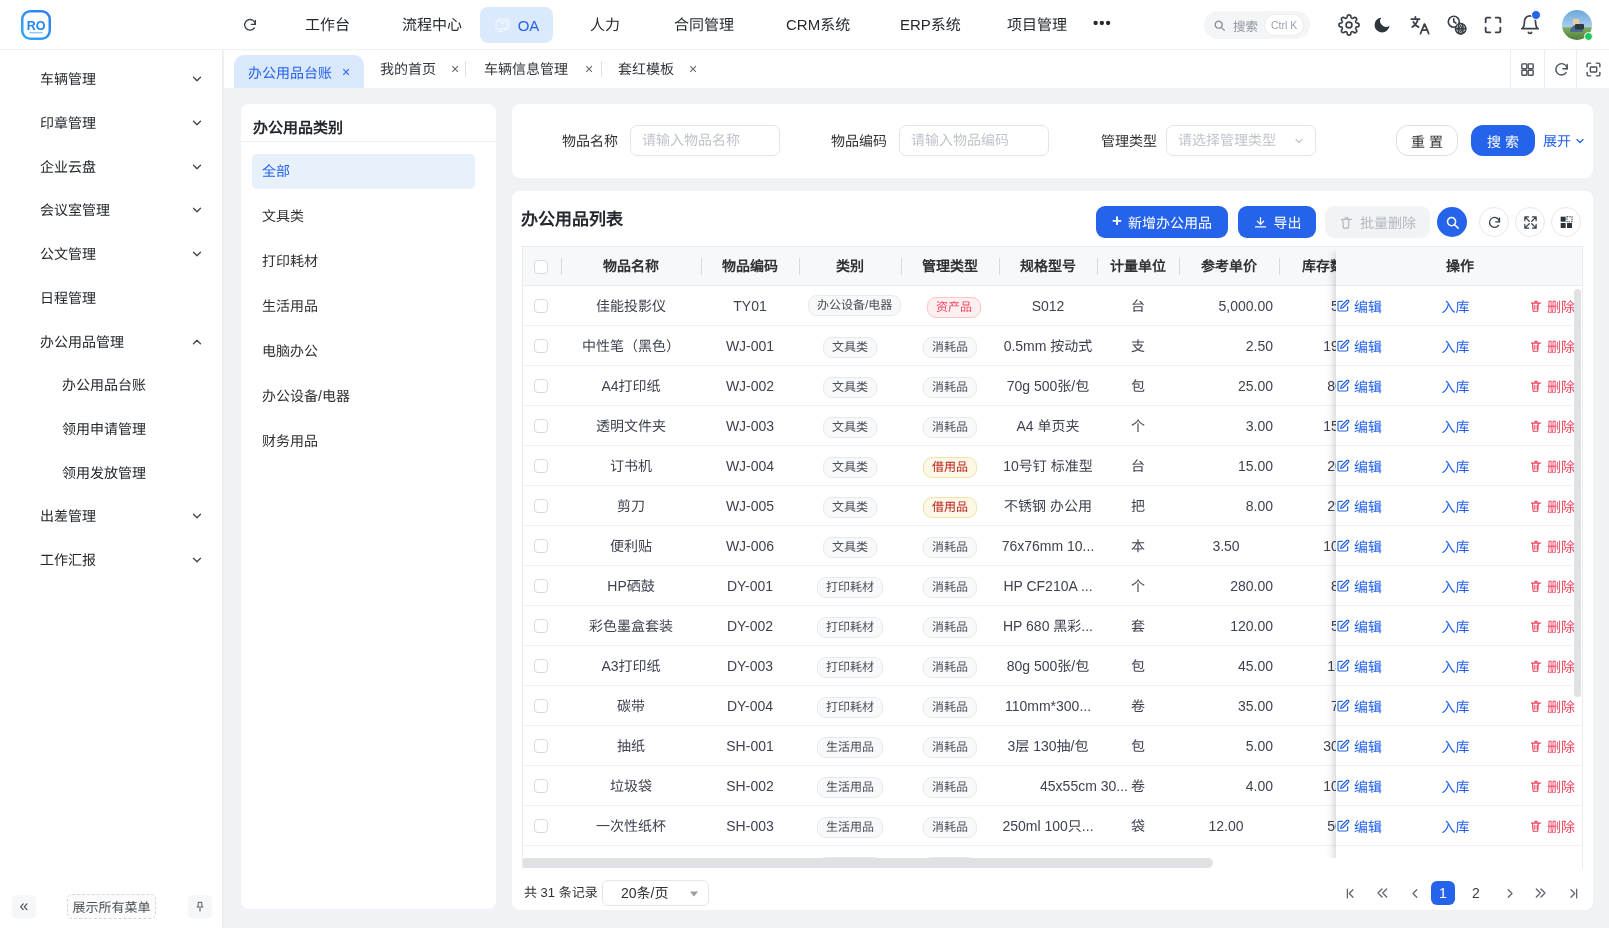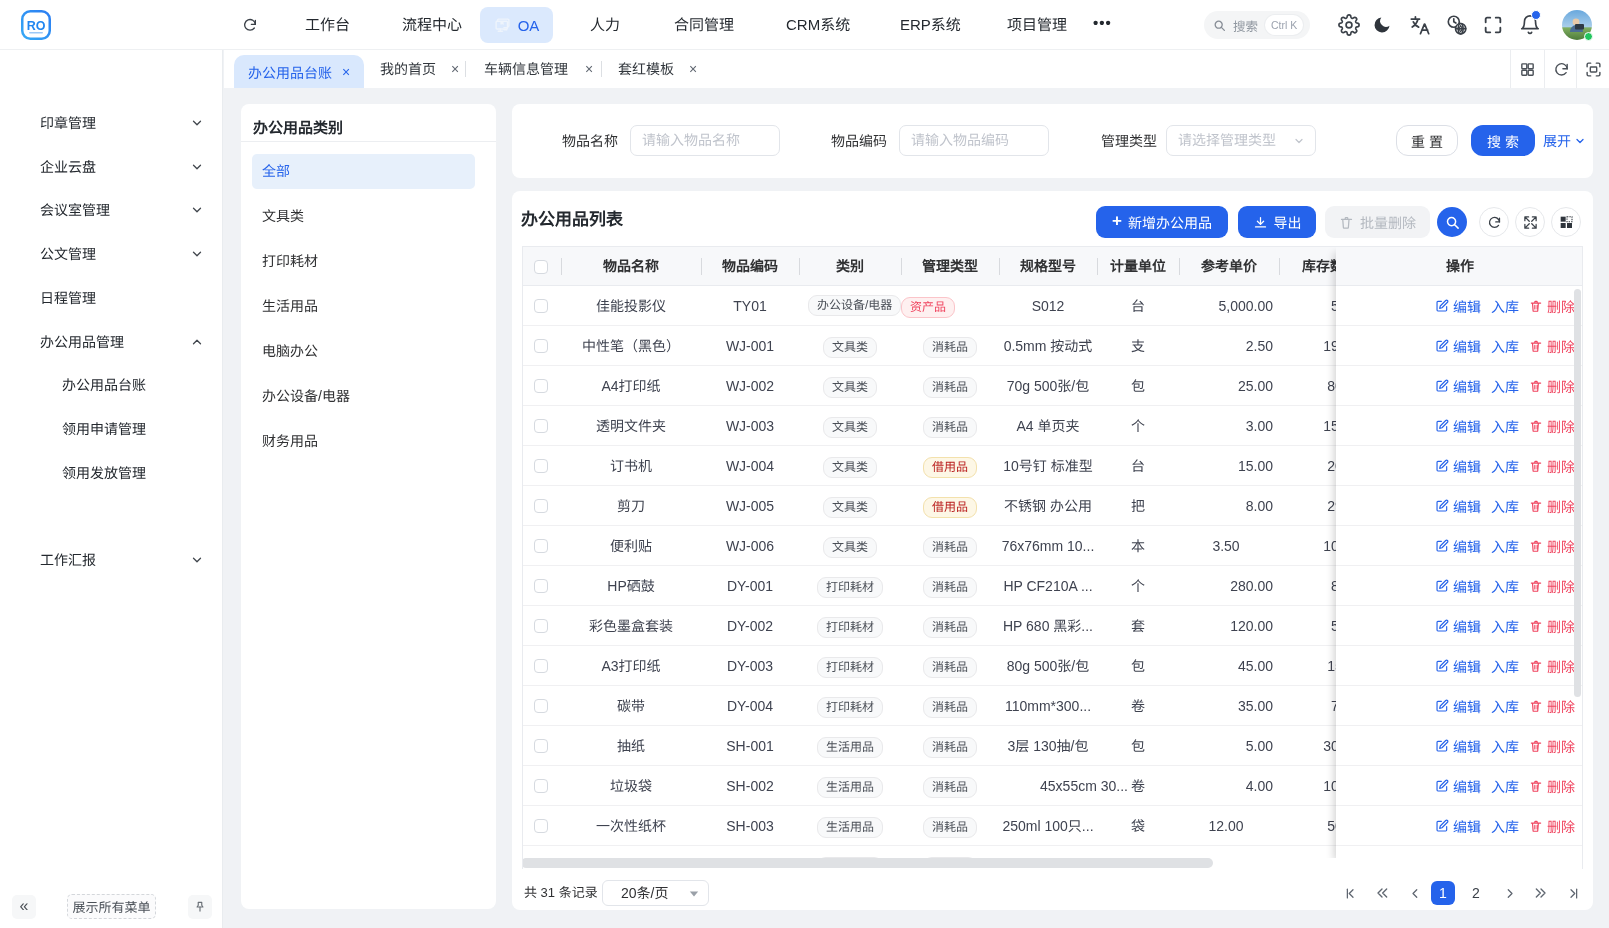--- a/index.html
+++ b/index.html
@@ -65,21 +65,21 @@
 .row { position:absolute; left:0; width:1059px; height:40px; border-bottom:1px solid #f0f0f2; background:#fff; }
 .td { position:absolute; top:0; height:40px; line-height:40px; text-align:center; color:#3f4350; font-size:14px; white-space:nowrap; }
 .tag { display:inline-block; height:21px; line-height:19px; padding:0 8px; border-radius:9px; font-size:12px; background:#f8f9fa; border:1px solid #e9e9eb; color:#4a4f57; vertical-align:middle; }
 .tag.red { background:#fef0f0; border-color:#fbc4c9; color:#f0445f; }
 .tag.yel { background:#fdf7e6; border-color:#f3e1ac; color:#b91c1c; }
 .chk { position:absolute; top:13px; width:14px; height:14px; border:1px solid #d6dae0; border-radius:4px; background:#fff; }
 
 
 .opcol { position:absolute; left:813px; top:0; width:248px; height:620px; background:#fff; box-shadow:-8px 0 8px -6px rgba(0,0,0,0.18); }
 .op-h { position:absolute; left:0; top:0; width:248px; height:39px; background:#f7f8fa; border-bottom:1px solid #e9ebef; text-align:center; line-height:39px; font-weight:bold; font-size:14px; color:#303133; }
-.op-r { position:absolute; left:0; width:248px; height:40px; border-bottom:1px solid #f0f0f2; display:flex; align-items:center; justify-content:flex-end; gap:10px; font-size:14px; padding-right:9px; }
+.op-r { position:absolute; left:0; width:248px; height:40px; border-bottom:1px solid #f0f0f2; display:flex; align-items:center; justify-content:space-between; gap:10px; font-size:14px; padding-right:9px; }
 .lnk { color:#2563eb; display:flex; align-items:center; gap:4px; }
 .lnk.red { color:#f0445f; }
 
 
 .hsb { position:absolute; left:0; top:611px; width:1059px; height:12px; background:#fff; }
 .hsb .thumb { position:absolute; left:-2px; top:0; width:692px; height:10px; border-radius:5px; background:#dfe1e4; }
 .vsb { position:absolute; left:1050px; top:39px; width:9px; height:570px; }
 .vsb .thumb { position:absolute; left:1px; top:3px; width:7px; height:408px; border-radius:4px; background:#dfe1e4; }
 
 
@@ -178,20 +178,26 @@
           <rect width="30" height="30" fill="url(#sky)"></rect>
           <circle cx="14" cy="12" r="3.4" fill="#e8c9a8"></circle>
           <path d="M8 22c0-4 3-7 6-7s7 2.5 7 7z" fill="#4a6c94"></path>
           <rect x="13" y="14" width="9" height="5.5" rx="1" fill="#2f3a45"></rect>
         </svg>
   </div>
   <div class="av-dot"></div>
 </div>
 
 <div class="sidebar">
+  <div class="menu-item" style="top:7px;">
+        <span class="mi-t">车辆管理</span>
+        <svg class="mi-c" viewBox="0 0 24 24" fill="none" stroke="currentColor" stroke-width="2.2" stroke-linecap="round" stroke-linejoin="round">
+          <path d="M6 9l6 6 6-6"></path>
+        </svg>
+      </div>
   <div class="menu-item" style="top:95px;">
         <span class="mi-t">企业云盘</span>
         <svg class="mi-c" viewBox="0 0 24 24" fill="none" stroke="currentColor" stroke-width="2.2" stroke-linecap="round" stroke-linejoin="round">
           <path d="M6 9l6 6 6-6"></path>
         </svg>
       </div>
   <div class="menu-item" style="top:51px;">
         <span class="mi-t">印章管理</span>
         <svg class="mi-c" viewBox="0 0 24 24" fill="none" stroke="currentColor" stroke-width="2.2" stroke-linecap="round" stroke-linejoin="round">
           <path d="M6 9l6 6 6-6"></path>
@@ -219,20 +225,26 @@
         <span class="mi-t">日程管理</span>
       </div>
   <div class="menu-item menu-sub" style="top:313px;">
         <span class="mi-t">办公用品台账</span>
       </div>
   <div class="menu-item menu-sub" style="top:357px;">
         <span class="mi-t">领用申请管理</span>
       </div>
   <div class="menu-item menu-sub" style="top:401px;">
         <span class="mi-t">领用发放管理</span>
+      </div>
+  <div class="menu-item" style="top:444px;">
+        <span class="mi-t">出差管理</span>
+        <svg class="mi-c" viewBox="0 0 24 24" fill="none" stroke="currentColor" stroke-width="2.2" stroke-linecap="round" stroke-linejoin="round">
+          <path d="M6 9l6 6 6-6"></path>
+        </svg>
       </div>
   <div class="menu-item" style="top:488px;">
         <span class="mi-t">工作汇报</span>
         <svg class="mi-c" viewBox="0 0 24 24" fill="none" stroke="currentColor" stroke-width="2.2" stroke-linecap="round" stroke-linejoin="round">
           <path d="M6 9l6 6 6-6"></path>
         </svg>
       </div>
   <div class="side-foot">
     <div class="sf-btn" style="left:12px; top:1px; width:24px; height:24px; line-height:22px; text-align:center; font-size:16px; color:#4a4f55;">«</div>
     <div class="sf-btn sf-menu">展示所有菜单</div>
@@ -364,21 +376,21 @@
       <div class="th" style="left:779px; width:89px; text-align:left;">库存数量</div>
     </div>
     <div id="rows">
           <div class="row" style="top:39px;">
     <div class="chk" style="left:11px;"></div>
     <div class="td" style="left:38px; width:140px;">佳能投影仪</div>
     <div class="td" style="left:178px; width:98px;">TY01</div>
     <div class="td" style="left:276px; width:102px; overflow:hidden;">
               <span class="tag" style="white-space:nowrap;position:absolute;left:9px;top:9px;">办公设备/电器</span>
             </div>
-    <div class="td" style="left:356px; width:98px;"><span class="tag red">资产品</span></div>
+    <div class="td" style="left:382px; width:98px;"><span class="tag red">资产品</span></div>
     <div class="td" style="left:476px; width:98px;">S012</div>
     <div class="td" style="left:574px; width:82px;">台</div>
     <div class="td" style="left:656px; width:94px; text-align:right;">5,000.00</div>
     <div class="td" style="left:756px; width:112px;">5</div>
   </div>
           <div class="row" style="top:79px;">
     <div class="chk" style="left:11px;"></div>
     <div class="td" style="left:38px; width:140px;">中性笔（黑色）</div>
     <div class="td" style="left:178px; width:98px;">WJ-001</div>
     <div class="td" style="left:276px; width:102px; overflow:hidden;"><span class="tag" style="white-space:nowrap;">文具类</span></div>

